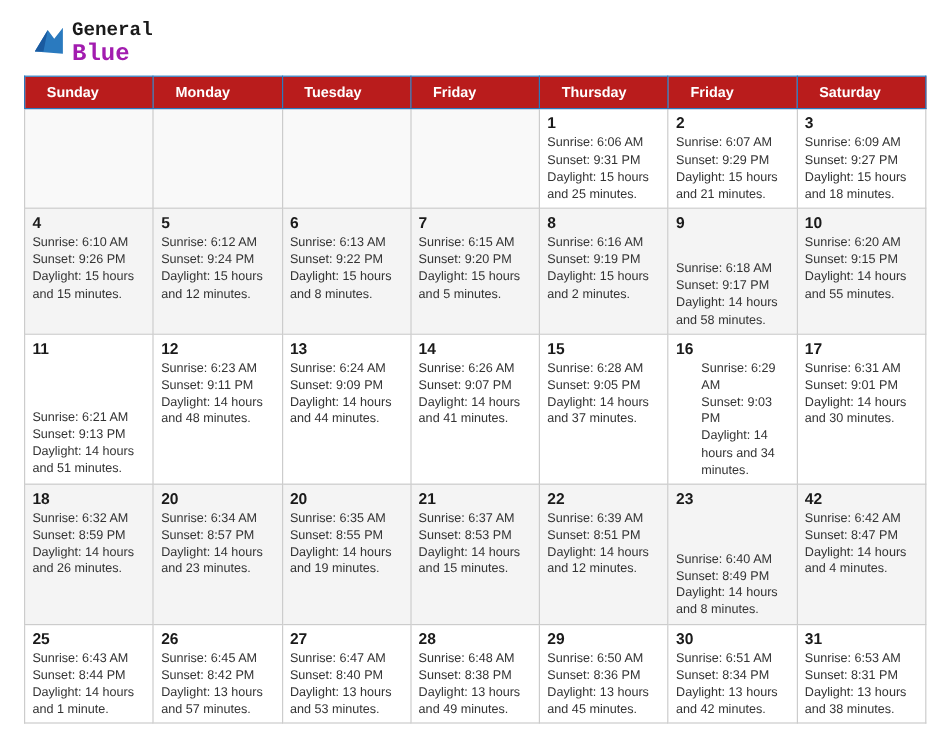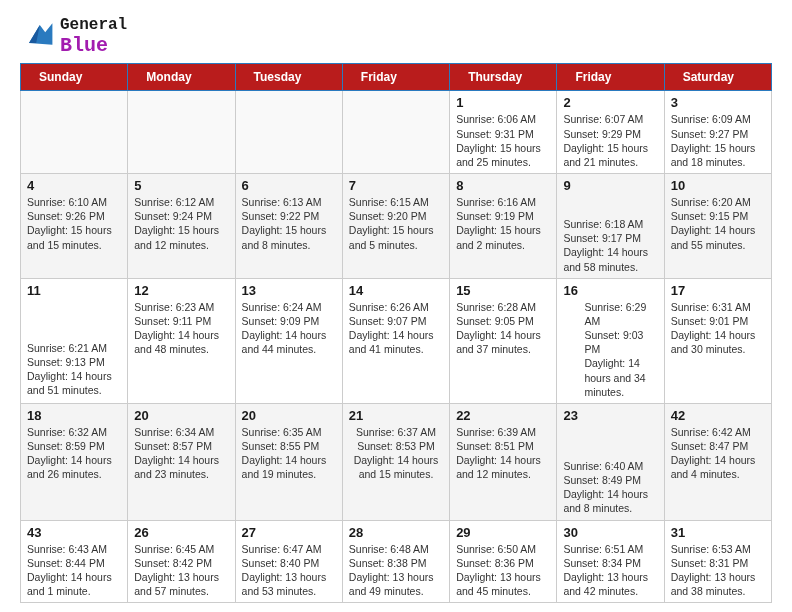--- a/index.html
+++ b/index.html
@@ -235,21 +235,21 @@
 Daylight: 14 hours and 23 minutes.</div>
         </td>
         <td>
           <div class="cell-day">20</div>
           <div class="cell-info" style="white-space: pre-line;">Sunrise: 6:35 AM
 Sunset: 8:55 PM
 Daylight: 14 hours and 19 minutes.</div>
         </td>
         <td>
           <div class="cell-day">21</div>
-          <div class="cell-info" style="white-space: pre-line; text-align: center;">Sunrise: 6:37 AM
+          <div class="cell-info" style="white-space: pre-line;">Sunrise: 6:37 AM
 Sunset: 8:53 PM
 Daylight: 14 hours and 15 minutes.</div>
         </td>
         <td>
           <div class="cell-day">22</div>
           <div class="cell-info" style="white-space: pre-line;">Sunrise: 6:39 AM
 Sunset: 8:51 PM
 Daylight: 14 hours and 12 minutes.</div>
         </td>
         <td>
@@ -260,21 +260,21 @@
         </td>
         <td>
           <div class="cell-day">42</div>
           <div class="cell-info" style="white-space: pre-line;">Sunrise: 6:42 AM
 Sunset: 8:47 PM
 Daylight: 14 hours and 4 minutes.</div>
         </td>
       </tr>
       <tr class="row-bg-white">
         <td>
-          <div class="cell-day">43</div>
+          <div class="cell-day">25</div>
           <div class="cell-info" style="white-space: pre-line;">Sunrise: 6:43 AM
 Sunset: 8:44 PM
 Daylight: 14 hours and 1 minute.</div>
         </td>
         <td>
           <div class="cell-day">26</div>
           <div class="cell-info" style="white-space: pre-line;">Sunrise: 6:45 AM
 Sunset: 8:42 PM
 Daylight: 13 hours and 57 minutes.</div>
         </td>

